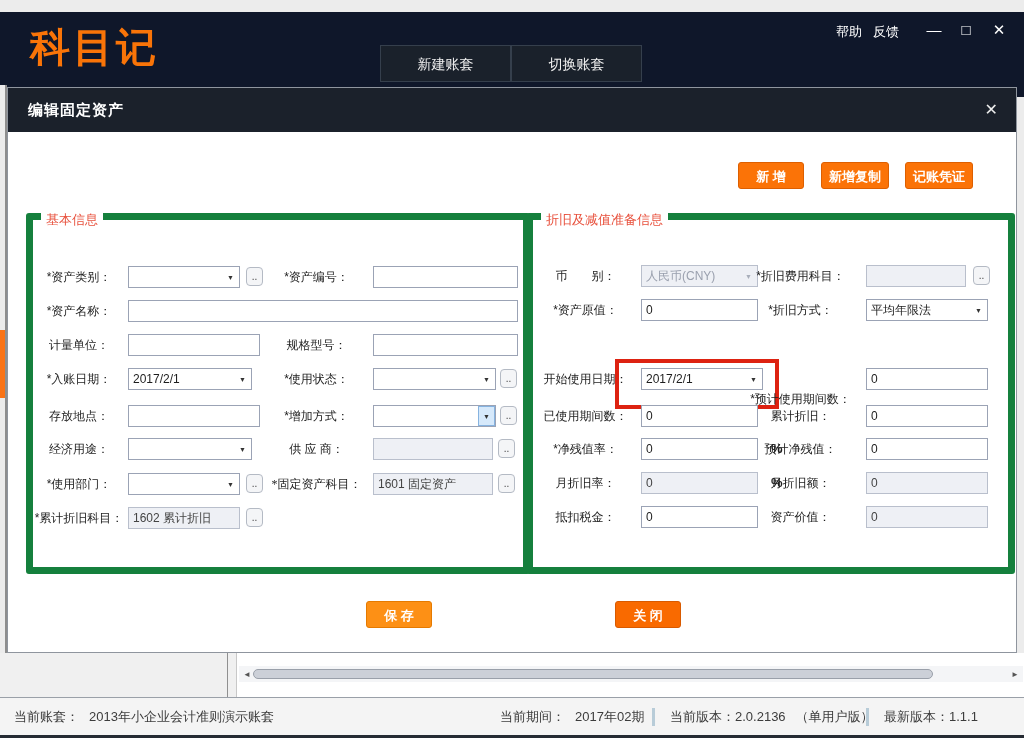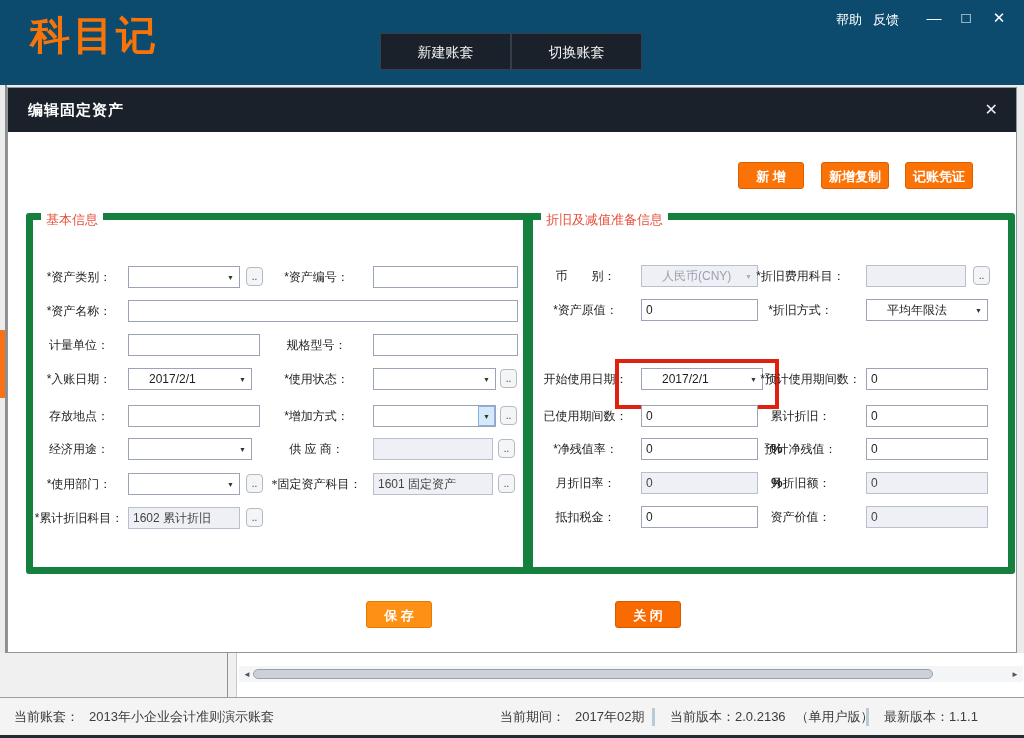--- a/index.html
+++ b/index.html
@@ -1,19 +1,19 @@
 <!DOCTYPE html>
 <html><head>
 <meta charset="utf-8">
 <style>
   html,body{margin:0;padding:0;background:#ddd;}
   #root{position:relative;width:1024px;height:738px;overflow:hidden;background:#ececec;
         font-family:"Liberation Sans","DejaVu Sans",sans-serif;}
   
-  .topbar{position:absolute;left:0;top:0;width:1024px;height:85px;background:#0c4a6e;}
+  .topbar{position:absolute;left:0;top:12px;width:1024px;height:85px;background:#0f172a;}
   .logo{position:absolute;left:30px;top:8px;font-size:40px;font-weight:bold;color:#f97408;letter-spacing:3px;}
   .navbtn{position:absolute;top:33px;width:131px;height:37px;background:#1a212b;border:1px solid #353f4c;
           color:#f0f0f0;font-size:14px;text-align:center;line-height:37px;box-sizing:border-box;cursor:pointer;}
   .toplink{position:absolute;top:11px;color:#fff;font-size:13px;cursor:pointer;}
   .winctl{position:absolute;top:9px;color:#fff;font-size:15px;cursor:pointer;width:22px;text-align:center;}
   
   .edgestrip{position:absolute;left:0;top:85px;width:7px;height:568px;background:#ececec;}
   .edgestrip .vline{position:absolute;left:5px;top:0;width:2px;height:568px;background:#8e8e8e;}
   .edgestrip .othumb{position:absolute;left:0;top:245px;width:5px;height:68px;background:#f97316;}
   
@@ -30,21 +30,21 @@
   .obtn.close{background:#f96a00;border-color:#d85a00;}
   .gbox{position:absolute;border:7px solid #15803d;border-radius:3px;}
   .gtitle{position:absolute;top:-9px;left:8px;background:#fff;padding:0 5px;color:#e8513d;font-size:13px;white-space:nowrap;}
   .row{position:absolute;left:0;right:0;height:22px;}
   .lbl{position:absolute;height:22px;line-height:22px;font-size:12px;color:#1d1d1d;text-align:center;white-space:nowrap;}
   .txt{position:absolute;height:22px;border:1px solid #9ba3b5;background:#fff;font-size:12px;color:#1d1d1d;
        padding:0 4px;box-sizing:border-box;font-family:inherit;}
   .txt.dis{background:#eef0f5;border-color:#b9bfcc;color:#444;}
   .combo{position:absolute;height:22px;border:1px solid #9ba3b5;background:#fff;box-sizing:border-box;
          display:flex;align-items:center;cursor:pointer;}
-  .combo .cval{flex:1;font-size:12px;color:#1d1d1d;padding-left:20px;white-space:nowrap;overflow:hidden;}
+  .combo .cval{flex:1;font-size:12px;color:#1d1d1d;padding-left:4px;white-space:nowrap;overflow:hidden;}
   .combo .carr{width:17px;height:100%;display:flex;align-items:center;justify-content:center;
                font-size:7px;color:#333;}
   .combo.dis{background:#eef0f5;border-color:#b9bfcc;cursor:default;}
   .combo.dis .cval{color:#9aa0ae;}
   .combo.dis .carr{color:#a8aeba;}
   .combo.focus .carr{background:#d6e9fb;box-shadow:inset 0 0 0 1px #86b3e0;}
   .more{position:absolute;top:1px;width:17px;height:19px;border:1px solid #b4bac4;background:#f4f5f7;
         border-radius:4px;font-size:10px;line-height:14px;text-align:center;color:#444;padding:0;
         cursor:pointer;box-sizing:border-box;font-family:inherit;}
   .pct{position:absolute;height:22px;line-height:22px;font-size:13px;font-weight:bold;color:#1d1d1d;}
@@ -203,21 +203,21 @@
       </div>
 
       <div class="redbox" style="left:82px;top:139px;width:156px;height:42px;"></div>
 
       <div class="row" style="top:148px;">
         <span class="lbl" style="left:0;width:105px;">开始使用日期：</span>
         <span class="combo" style="left:108px;width:122px;">
           <span class="cval">2017/2/1</span>
           <span class="carr">▼</span>
         </span>
-        <span class="lbl" style="left:215px;width:125px;">*预计使用期间数：</span>
+        <span class="lbl" style="left:205px;width:125px;margin-top:20px;">*预计使用期间数：</span>
         <input class="txt" style="left: 333px; width: 122px;" value="0">
       </div>
 
       <div class="row" style="top:185px;">
         <span class="lbl" style="left:0;width:105px;">已使用期间数：</span>
         <input class="txt" style="left: 108px; width: 117px;" value="0">
         <span class="lbl" style="left:205px;width:125px;">累计折旧：</span>
         <input class="txt" style="left: 333px; width: 122px;" value="0">
       </div>
 

